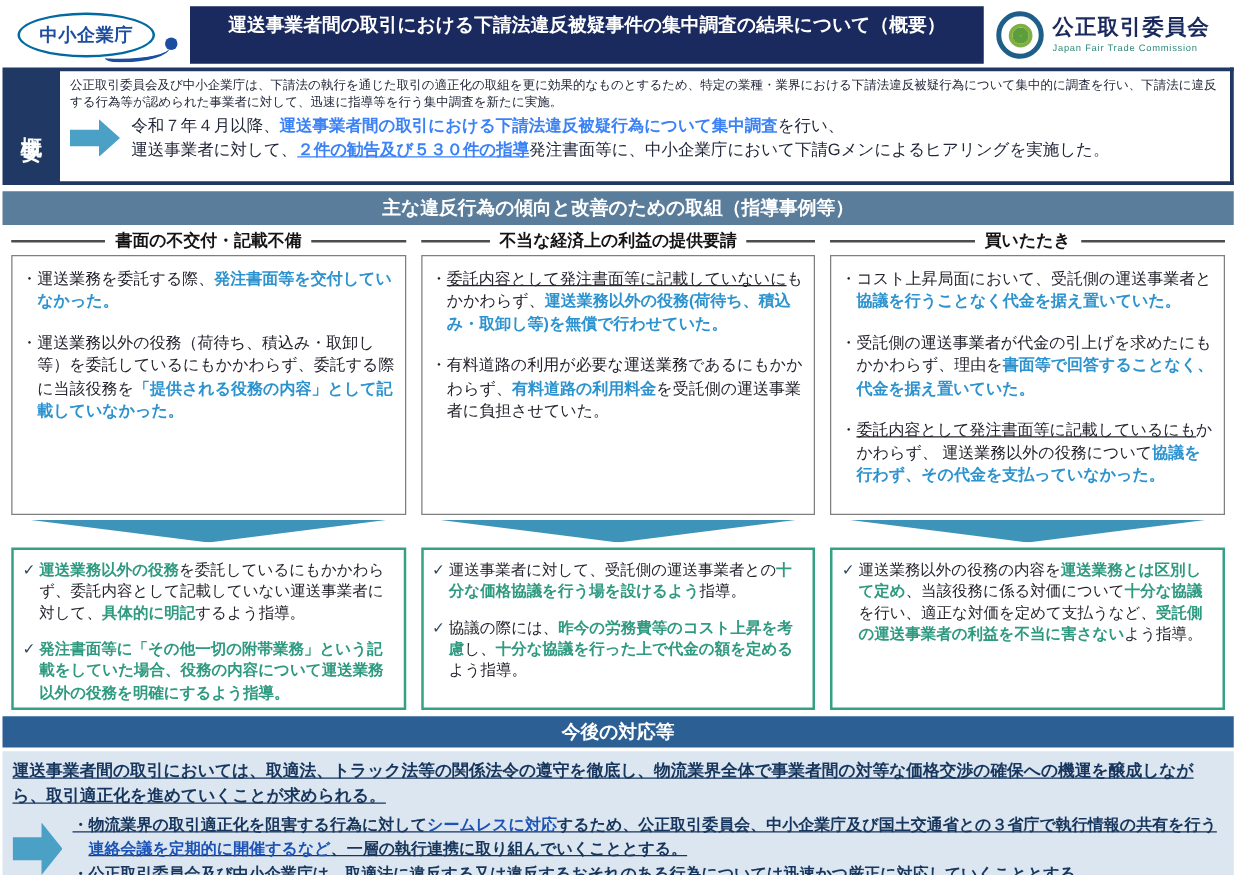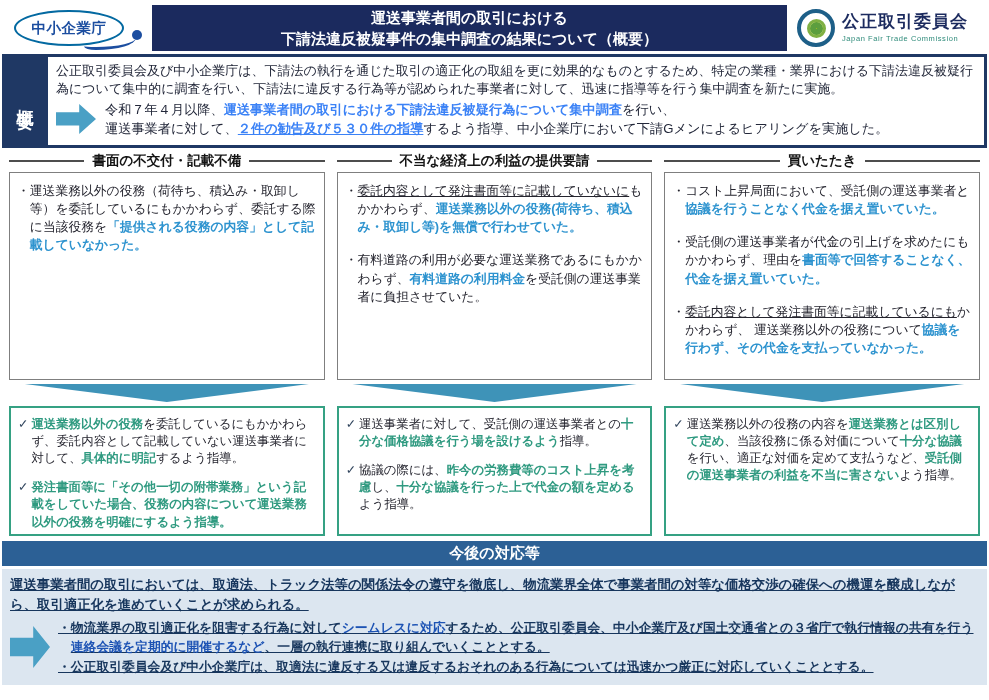--- a/index.html
+++ b/index.html
@@ -18,40 +18,40 @@
     color:#1c4ea0; font-weight:bold; font-size:14.5px; letter-spacing:0.5px; background:#fff;
   }
   .smea-swoosh {
     position:absolute; right:6px; bottom:-4px; width:52px; height:16px;
     border-bottom:3px solid #1c4ea0; border-radius:0 0 100% 30%;
   }
   .smea-dot { position:absolute; right:0px; bottom:6px; width:10px; height:10px; border-radius:50%; background:#1c4ea0; }
   .title-box {
     flex:1; background:#1b2a5e; color:#fff; font-weight:bold; font-size:15px;
     line-height:1.4; text-align:center; padding:5px 4px; align-self:stretch;
-    display:flex; flex-direction:column; justify-content:center;
+    display:flex; flex-direction:row; justify-content:center;
   }
   .jftc-logo { flex:0 0 auto; width:186px; display:flex; align-items:center; gap:7px; }
   .jftc-eye {
     width:38px; height:38px; border-radius:50%; border:4px solid #1d5f88;
     display:flex; align-items:center; justify-content:center; background:#fff;
   }
   .jftc-core { width:13px; height:13px; border-radius:50%; background:#aec21d; box-shadow:0 0 0 3px #fff, 0 0 0 6px #5c9e3e inset; outline:3px solid #7fb043; }
   .jftc-jp { color:#1b2a5e; font-weight:bold; font-size:17px; letter-spacing:1px; line-height:1.1; }
   .jftc-en { color:#2e8b7a; font-size:7.5px; letter-spacing:0.6px; margin-top:2px; }
 
   
   .overview { display:flex; margin:0 2px; height:94px; }
   .ov-label {
     background:#1f3864; color:#fff; width:46px; flex:0 0 auto;
     display:flex; align-items:center; justify-content:center;
     writing-mode:vertical-rl; font-weight:bold; font-size:17px; letter-spacing:6px;
   }
   .ov-box { flex:1; border:3px solid #1f3864; border-left:none; background:#fff; padding:5px 8px 3px; }
-  .ov-para { font-size:13px; line-height:1.42; color:#222739; }
+  .ov-para { font-size:10px; line-height:1.42; color:#222739; }
   .ov-arrow-row { display:flex; gap:9px; margin-top:2px; align-items:flex-start; }
   .arrow-right {
     width:40px; height:30px; flex:0 0 auto; background:#4aa0c5; margin-top:3px;
     clip-path:polygon(0 28%, 58% 28%, 58% 0, 100% 50%, 58% 100%, 58% 72%, 0 72%);
   }
   .ov-arrow-text { font-size:13.2px; line-height:1.42; color:#222739; }
 
   
   .banner-main {
     margin:5px 2px 0; background:#5a7d9b; color:#fff; font-weight:bold;
@@ -132,35 +132,37 @@
   </div>
 
   <div class="overview">
     <div class="ov-label">概要</div>
     <div class="ov-box">
       <div class="ov-para">公正取引委員会及び中小企業庁は、下請法の執行を通じた取引の適正化の取組を更に効果的なものとするため、特定の業種・業界における下請法違反被疑行為について集中的に調査を行い、下請法に違反する行為等が認められた事業者に対して、迅速に指導等を行う集中調査を新たに実施。</div>
       <div class="ov-arrow-row">
         <div class="arrow-right"></div>
         <div class="ov-arrow-text">
           <div><span>令和７年４月以降、</span><span class="hl-red">運送事業者間の取引における下請法違反被疑行為について集中調査</span><span>を行い、</span></div>
-          <div><span>運送事業者に対して、</span><span class="hl-red u">２件の勧告及び５３０件の指導</span><span>するよう指導、中小企業庁において下請Gメンによるヒアリングを実施した。</span></div>
+          <div><span>運送事業者に対して、</span><span class="hl-red u">２件の勧告及び５３０件の指導</span><span>発注書面等に、中小企業庁において下請Gメンによるヒアリングを実施した。</span></div>
         </div>
       </div>
     </div>
   </div>
 
+  <div class="banner-main">主な違反行為の傾向と改善のための取組（指導事例等）</div>
 
   <div class="cols">
     <div class="col">
       <div class="col-head">
         <span class="line"></span>
         <span class="txt">書面の不交付・記載不備</span>
         <span class="line"></span>
       </div>
       <div class="v-box">
+        <div class="v-item"><span>・運送業務を委託する際、</span><span class="hl-blue">発注書面等を交付していなかった。</span></div>
         <div class="v-item"><span>・運送業務以外の役務（荷待ち、積込み・取卸し等）を委託しているにもかかわらず、委託する際に当該役務を</span><span class="hl-blue">「提供される役務の内容」として記載していなかった。</span></div>
       </div>
     </div>
     <div class="col">
       <div class="col-head">
         <span class="line"></span>
         <span class="txt">不当な経済上の利益の提供要請</span>
         <span class="line"></span>
       </div>
       <div class="v-box">

